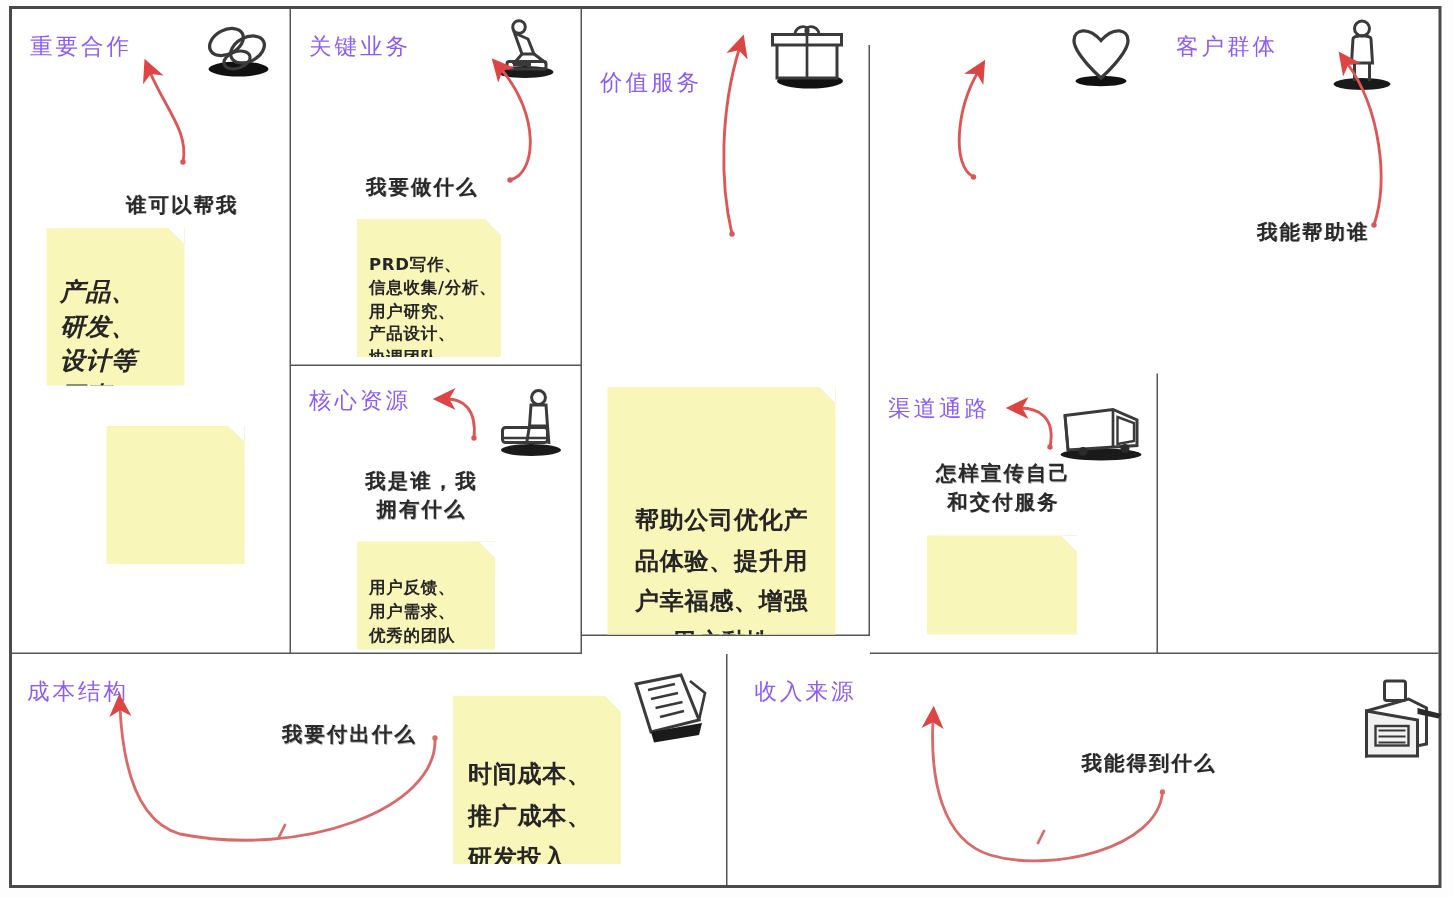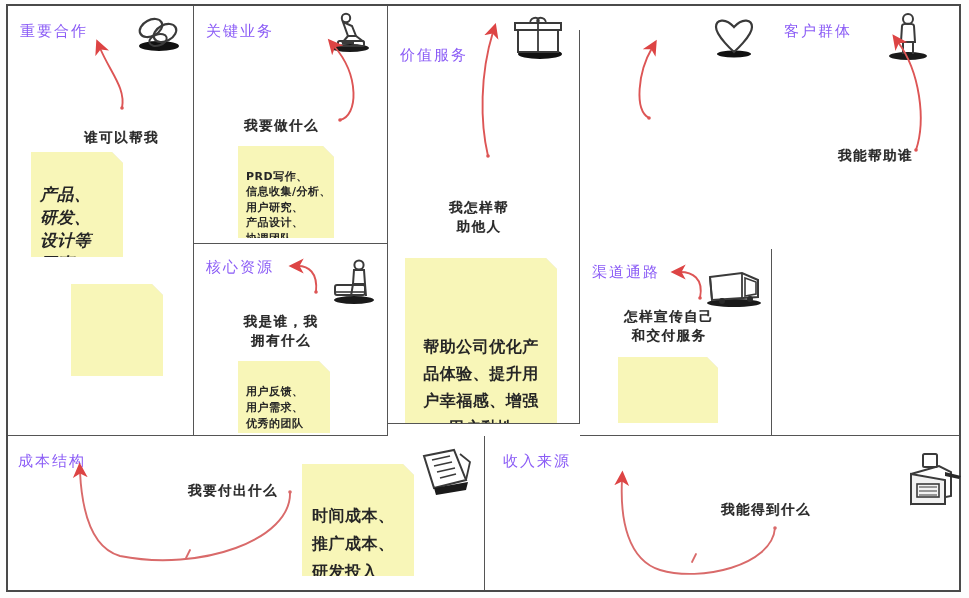--- a/index.html
+++ b/index.html
@@ -143,22 +143,20 @@
       <span class="note-txt">用户反馈、
 用户需求、
 优秀的团队</span>
       <span class="fold2"></span>
       <span class="fold"></span>
     </div>
   </div>
 
   <div class="cell" style="left:388px; top:6px; width:192px; height:394px;margin-top:24px;">
     <div class="cell-title" style="left:12px; top:16px;">价值服务</div>
-    <div class="hand center" style="left:36px; top:168px; width:110px;">我怎样帮
-助他人</div>
     <div class="note" style="left:17px; top:228px; width:152px; height:188px; padding:48px 9px 0 9px; font-size:16px; line-height:27px; text-align:center;">
       <span class="note-txt">帮助公司优化产
 品体验、提升用
 户幸福感、增强
 用户黏性</span>
       <span class="fold2"></span>
       <span class="fold"></span>
     </div>
   </div>
 

